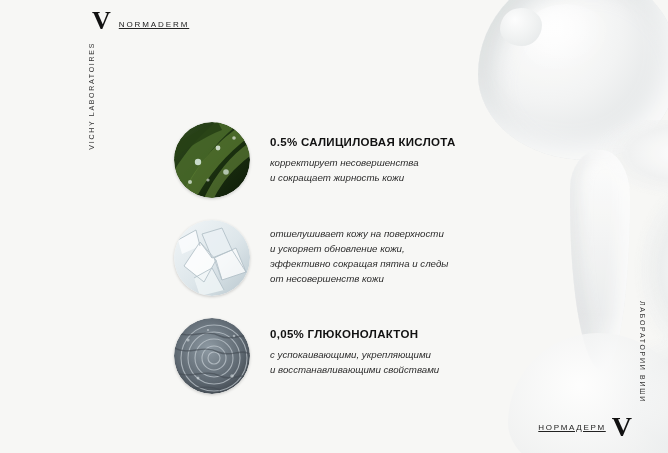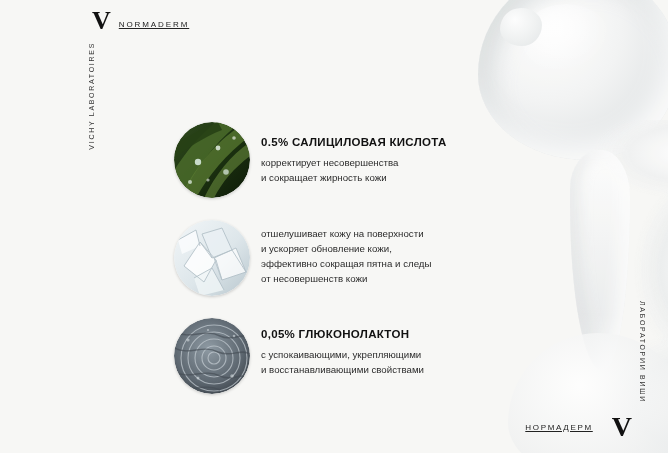--- a/index.html
+++ b/index.html
@@ -133,21 +133,21 @@
     text-decoration: underline;
   }
 
   
   .bottom-logo {
     position: absolute;
     right: 36px;
     bottom: 12px;
     display: flex;
     align-items: center;
-    gap: 19px;
+    gap: 6px;
     margin-left: 12px;
   }
   .bottom-logo .logo-word {
     font-size: 8px;
     letter-spacing: 1.7px;
     padding-top: 0;
   }
   .bottom-logo .logo-v {
     font-size: 28px;
   }
@@ -167,21 +167,21 @@
   
   .rows {
     position: absolute;
     left: 174px;
     top: 122px;
     width: 420px;
   }
   .row {
     display: flex;
     align-items: flex-start;
-    gap: 11px;
+    gap: 20px;
     margin-bottom: 22px;
   }
   .thumb {
     flex: 0 0 auto;
     width: 76px;
     height: 76px;
     border-radius: 50%;
     overflow: hidden;
     position: relative;
     box-shadow: 0 1px 3px rgba(0,0,0,0.18);
@@ -193,20 +193,21 @@
     font-weight: 700;
     letter-spacing: 0.3px;
     color: #111;
     margin-bottom: 7px;
   }
   .row-desc {
     font-size: 9.7px;
     line-height: 1.55;
     color: #2b2b2b;
     white-space: pre-line;
+    font-style: italic;
   }
   .row-2 .row-text { padding-top: 6px; }
   .row-3 .row-text { padding-top: 10px; }
 </style>
 </head>
 <body>
 
 <div id="page">
 
   <div class="bg-art">

